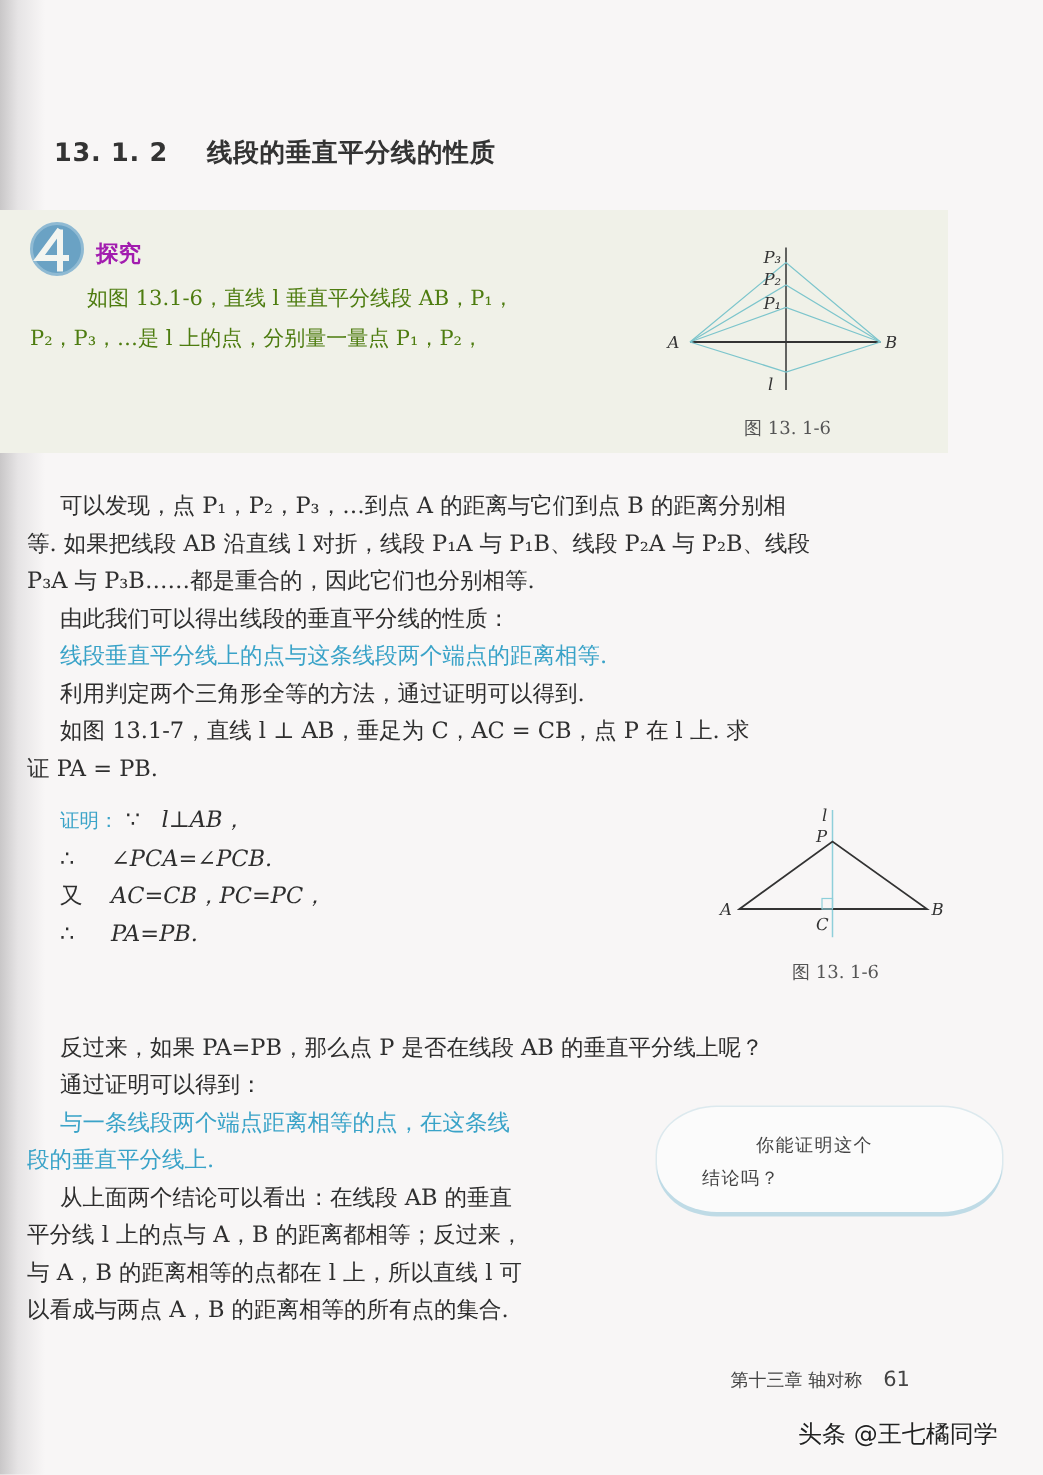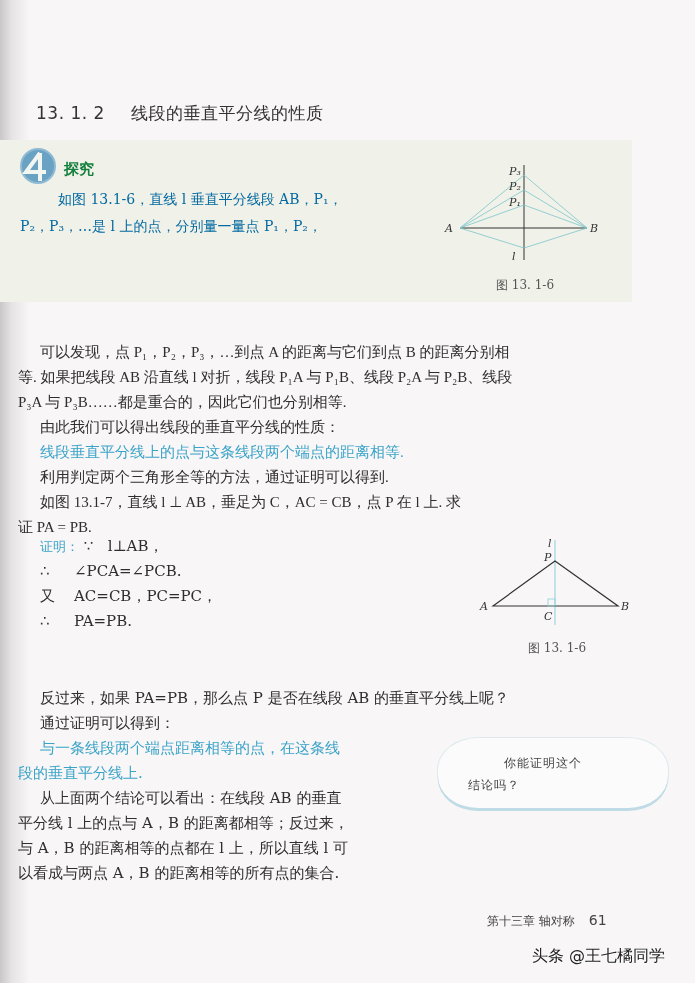--- a/index.html
+++ b/index.html
@@ -9,39 +9,39 @@
     font-family: "DejaVu Serif", "Liberation Serif", serif;
     color: #2b2b2b;
   }
   .page-shade {
     position: absolute; left: 0; top: 0; width: 30px; height: 983px;
     background: linear-gradient(to right, #c9c7c8 0%, #e6e4e5 40%, #f8f6f6 100%);
   }
   .heading {
     position: absolute; left: 36px; top: 90px;
     font-family: "DejaVu Sans", "Liberation Sans", sans-serif;
-    font-weight: normal; font-size: 17px; color: #333;
-    letter-spacing: 0.5px; white-space: nowrap; margin-top: 12px;
+    font-weight: bold; font-size: 17px; color: #333;
+    letter-spacing: 0.5px; white-space: nowrap;
   }
   .heading .num { margin-right: 26px; }
   .explore-box {
     position: absolute; left: 0; top: 140px; width: 632px; height: 162px;
     background: #f0f1e8;
   }
   .explore-icon {
     position: absolute; left: 20px; top: 148px; width: 36px; height: 36px;
   }
   .explore-title {
     position: absolute; left: 64px; top: 160px;
     font-family: "DejaVu Sans", "Liberation Sans", sans-serif;
-    font-weight: bold; font-size: 15px; color: #15803d;
+    font-weight: bold; font-size: 15px; color: #a21caf;
   }
   .explore-text {
     position: absolute; left: 20px; top: 186px; width: 400px;
-    font-size: 14px; line-height: 27px; color: #0369a1;
+    font-size: 14px; line-height: 27px; color: #4d7c0f;
   }
   .explore-text p { margin: 0; white-space: nowrap; }
   .explore-text p.indent { padding-left: 38px; }
   .fig { position: absolute; }
   .fig svg { display: block; }
   .fig-caption {
     position: absolute; font-size: 12px; color: #555; white-space: nowrap;
   }
   .body-text {
     position: absolute; left: 18px; width: 640px;
@@ -74,21 +74,21 @@
     font-size: 12px; color: #444; white-space: nowrap;
   }
   .footer .pg { margin-left: 14px; font-size: 14px; }
   .watermark {
     position: absolute; left: 532px; top: 946px;
     font-family: "DejaVu Sans", "Liberation Sans", sans-serif;
     font-size: 16px; color: #222;
     text-shadow: 0 0 2px #fff, 0 0 2px #fff;
     white-space: nowrap;
   }
-  i, .it { }
+  i, .it { font-style: italic; }
 </style>
 </head>
 <body>
 
 <div class="page-shade"></div>
 
 <div class="heading">
   <span class="num">13. 1. 2</span><span>线段的垂直平分线的性质</span>
 </div>
 
@@ -123,21 +123,21 @@
     <text x="5" y="72">A</text>
     <text x="150" y="72">B</text>
     <text x="69" y="15">P₃</text>
     <text x="69" y="30">P₂</text>
     <text x="69" y="46">P₁</text>
     <text x="72" y="100">l</text>
   </svg>
 </div>
 <div class="fig-caption" style="left:496px; top:277px;">图 13. 1-6</div>
 
-<div class="body-text" style="top:340px;font-family:Liberation Serif, serif;">
+<div class="body-text" style="top:325px;">
   <p class="indent">可以发现，点 P₁，P₂，P₃，…到点 A 的距离与它们到点 B 的距离分别相</p>
   <p>等. 如果把线段 AB 沿直线 l 对折，线段 P₁A 与 P₁B、线段 P₂A 与 P₂B、线段</p>
   <p>P₃A 与 P₃B……都是重合的，因此它们也分别相等.</p>
   <p class="indent">由此我们可以得出线段的垂直平分线的性质：</p>
   <p class="indent blue">线段垂直平分线上的点与这条线段两个端点的距离相等.</p>
   <p class="indent">利用判定两个三角形全等的方法，通过证明可以得到.</p>
   <p class="indent">如图 13.1-7，直线 l ⊥ AB，垂足为 C，AC = CB，点 P 在 l 上. 求</p>
   <p>证 PA = PB.</p>
 </div>
 

